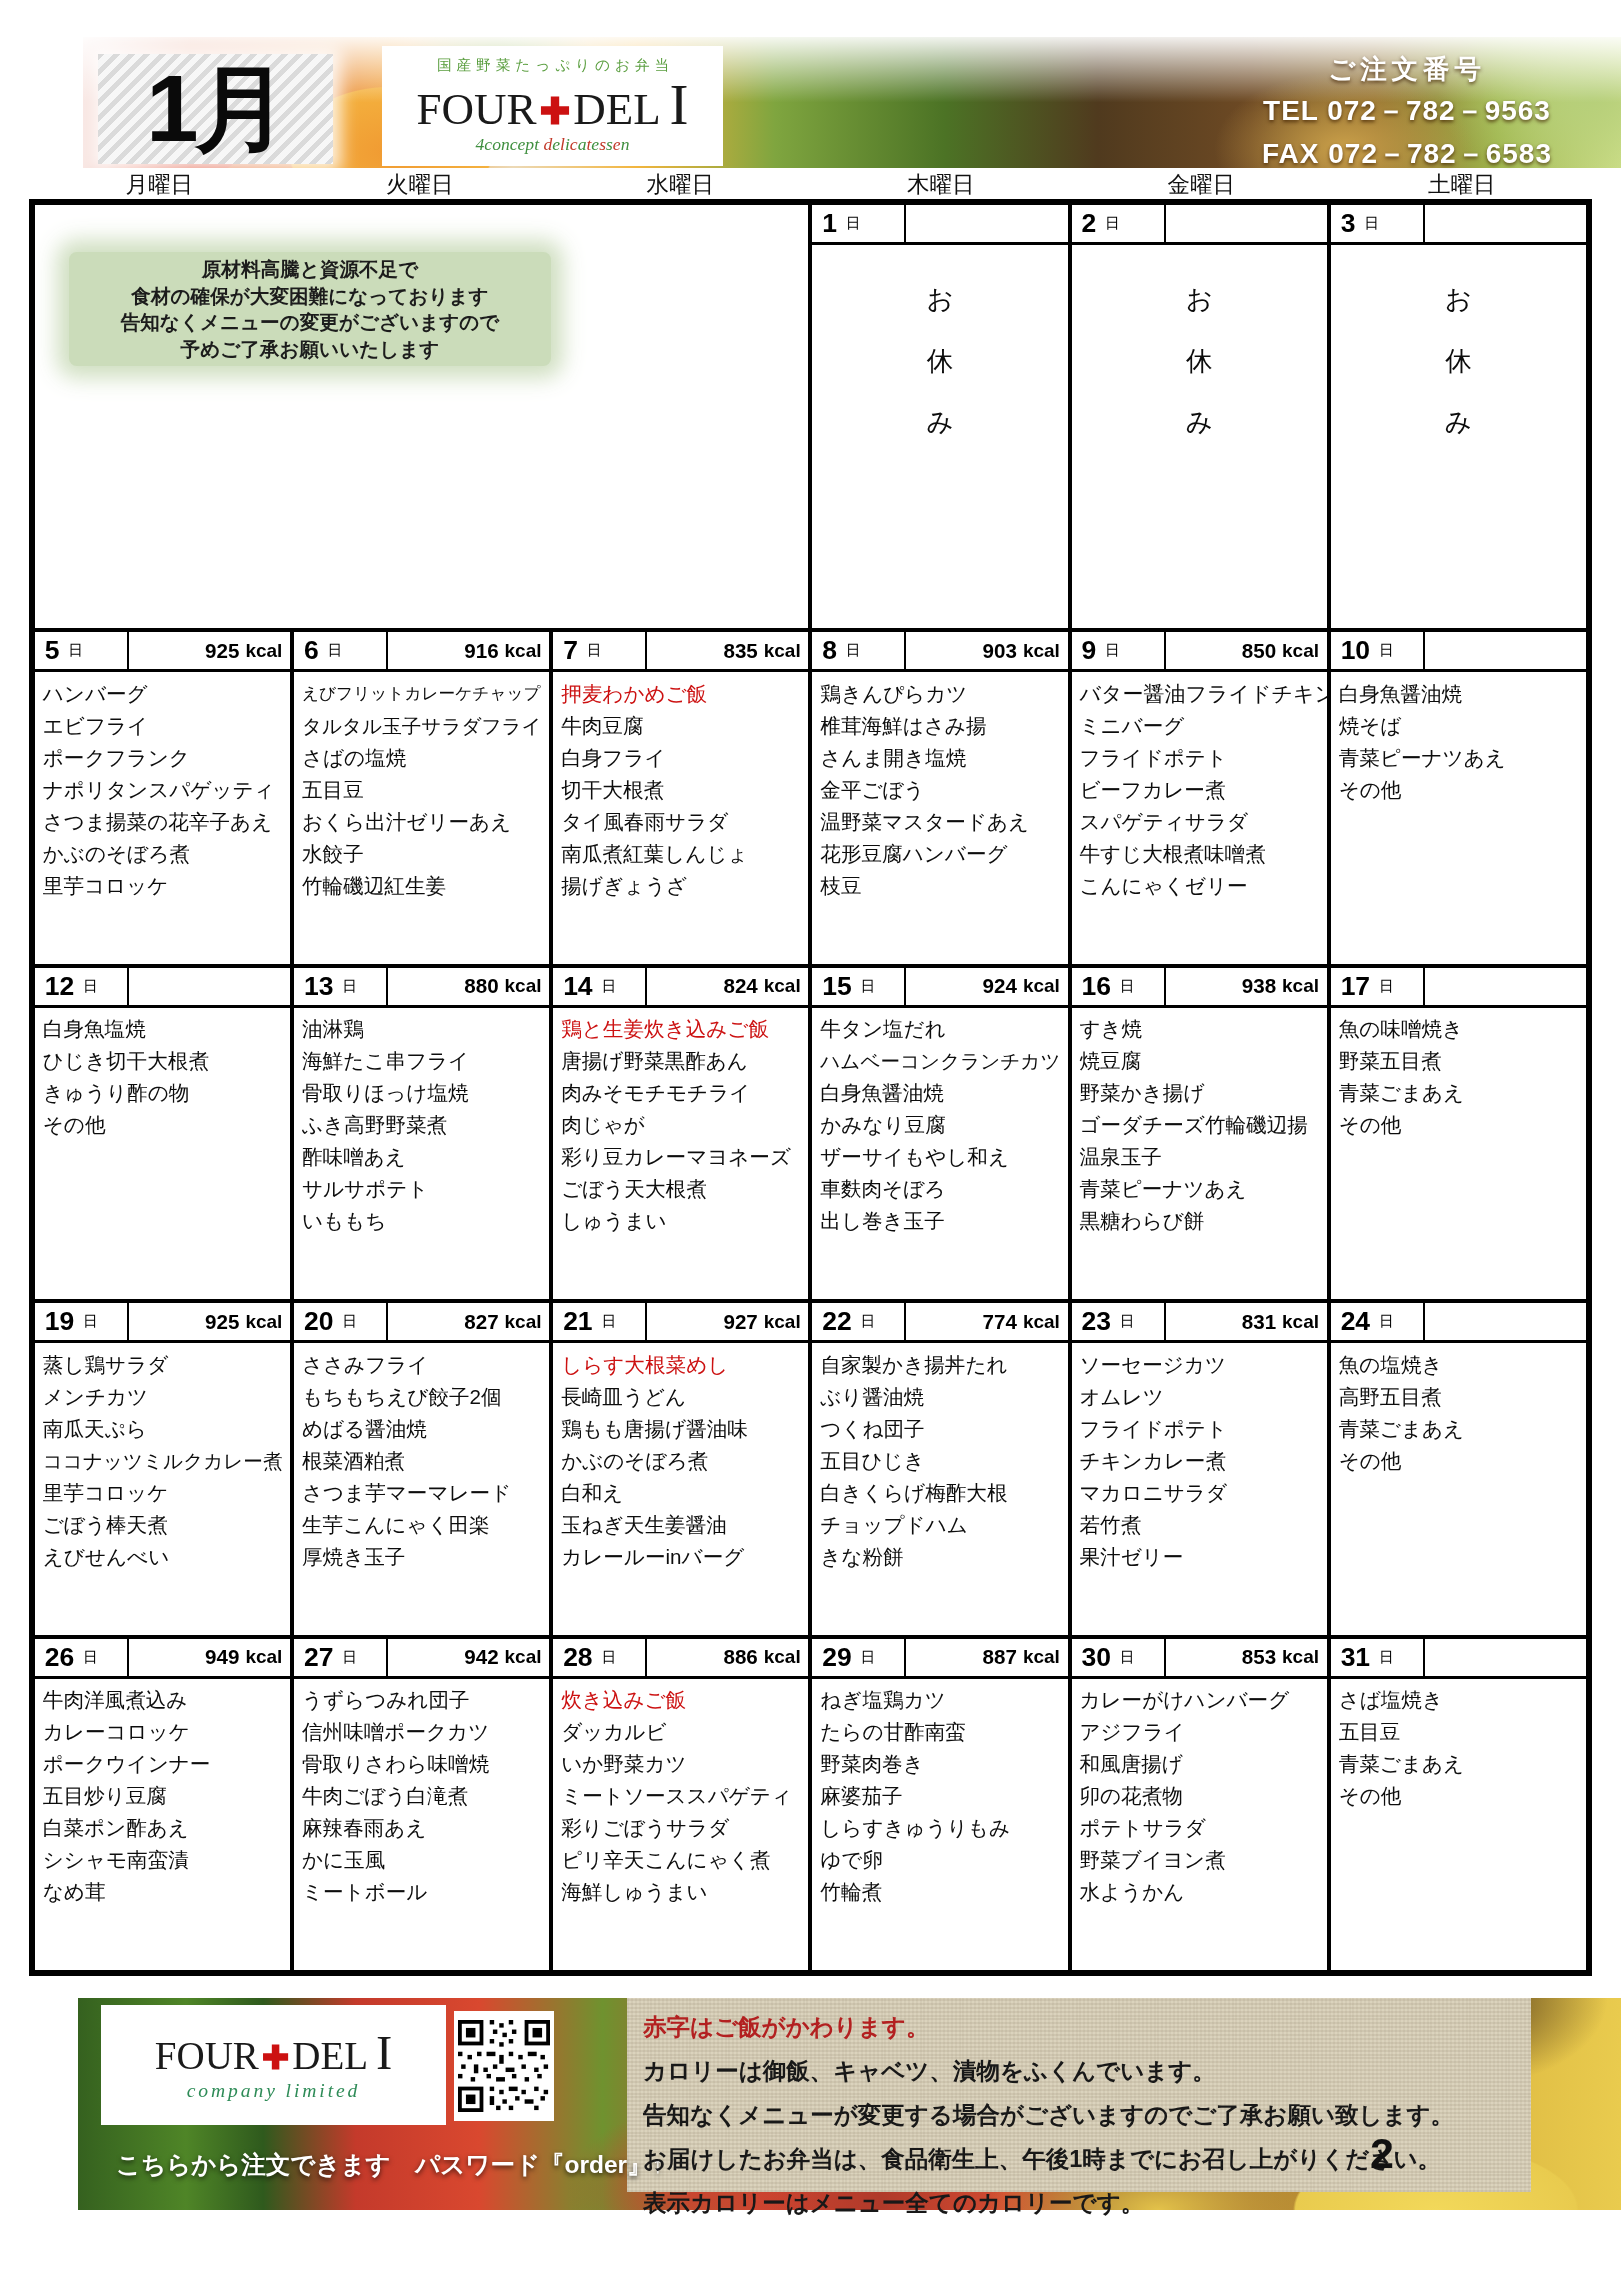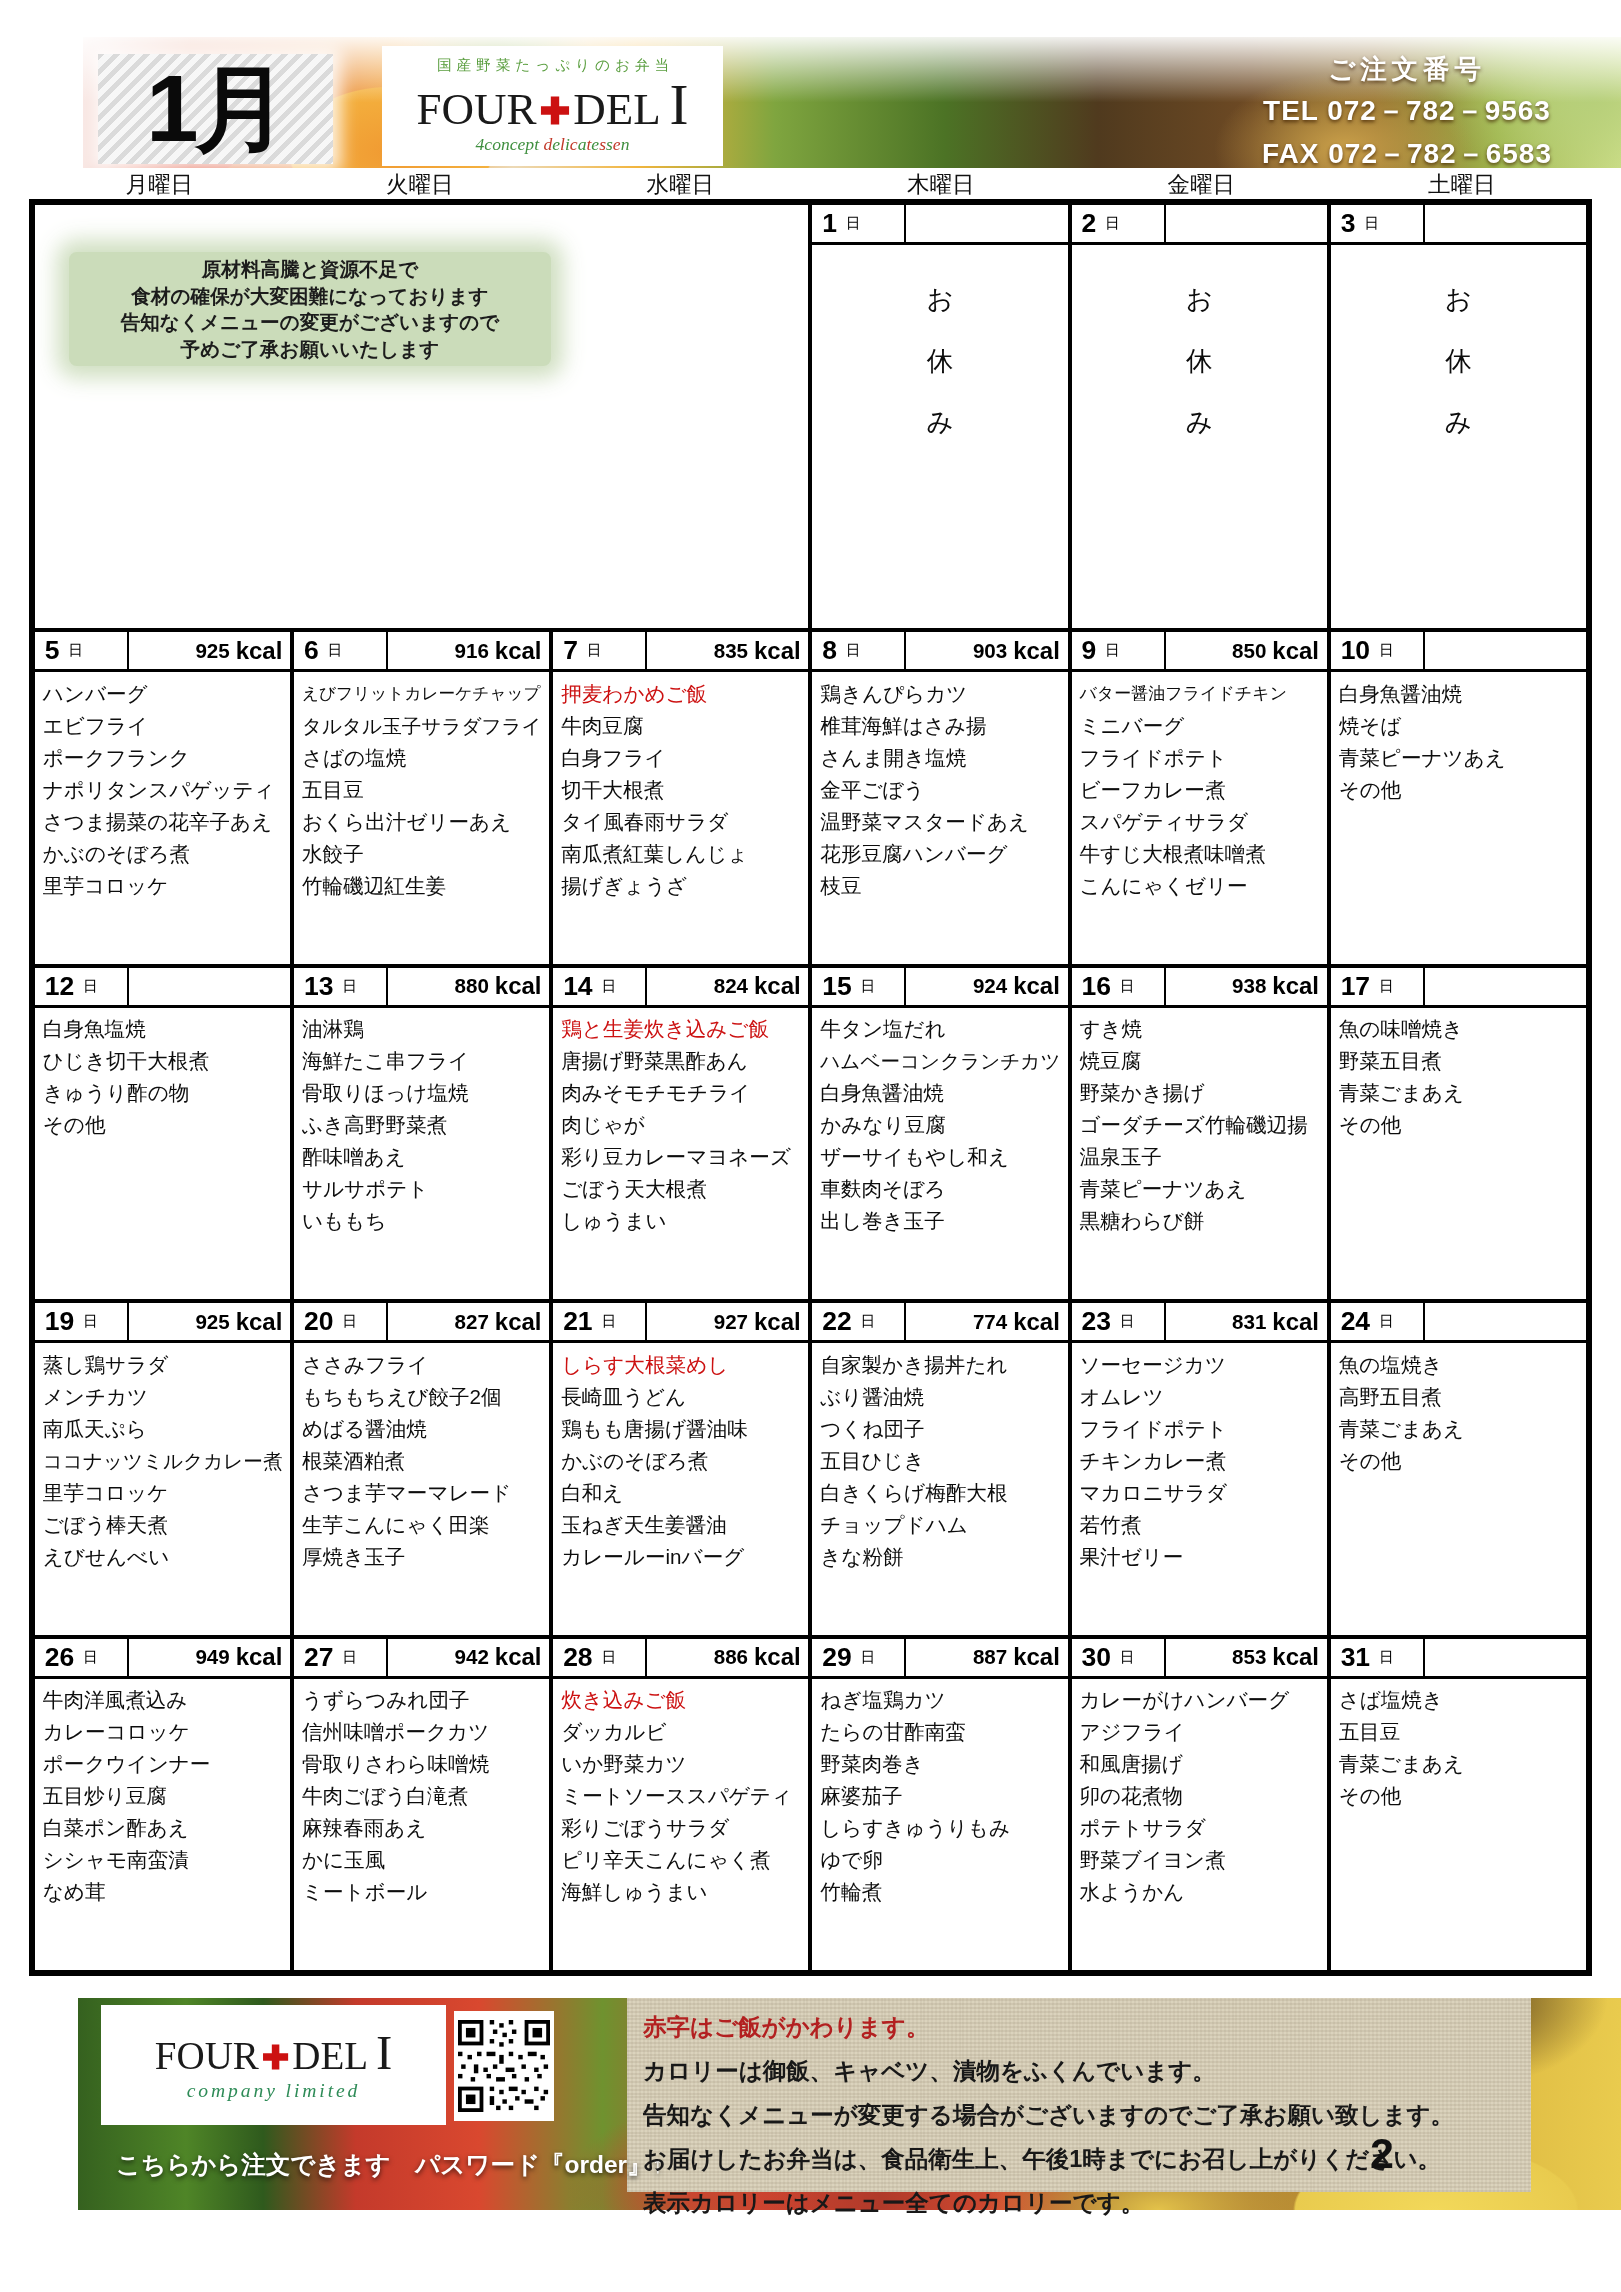--- a/index.html
+++ b/index.html
@@ -48,21 +48,21 @@
     box-shadow:0 0 21.6px 11.8px rgba(203,220,186,.9);
     display:flex;flex-direction:column;align-items:center;justify-content:center;}
   .notice-line{font-size:19.6px;font-weight:bold;line-height:26.5px;color:#1c1c1c;white-space:nowrap;}
 
   .day-head{height:37px;display:flex;align-items:stretch;border-bottom:3.9px solid #000;}
   .day-num-box{width:94px;display:flex;align-items:center;padding-left:9.8px;border-right:2.9px solid #000;box-sizing:border-box;}
   .day-num{font-size:26.5px;font-weight:bold;color:#000;}
   .day-suffix{font-size:14.7px;margin-left:8.8px;color:#000;}
   .day-kcal{flex:1;display:flex;align-items:center;justify-content:flex-end;padding-right:7.8px;}
   .kcal-num{font-size:20.6px;font-weight:bold;color:#000;}
-  .kcal-unit{font-size:24px;font-weight:bold;margin-left:5.9px;color:#000;}
+  .kcal-unit{font-size:19px;font-weight:bold;margin-left:5.9px;color:#000;}
 
   .day-menu{list-style:none;margin:0;padding:5.9px 2.9px 0 7.8px;}
   .day-menu li{font-size:20.6px;line-height:32px;white-space:nowrap;color:#0d0d0d;}
   .day-menu li.red{color:#cc1111;}
 
   .closed-body{height:calc(100% - 41px);display:flex;flex-direction:column;align-items:center;padding-top:41px;gap:35px;box-sizing:border-box;}
   .closed-char{font-size:26.5px;color:#0d0d0d;line-height:1;}
 
   
   .footer-photo{position:absolute;left:78px;top:1998px;width:1543px;height:212px;
@@ -277,21 +277,21 @@
       <div class="day-num-box">
         <span class="day-num">9</span>
         <span class="day-suffix">日</span>
       </div>
       <div class="day-kcal">
         <span class="kcal-num">850</span>
         <span class="kcal-unit">kcal</span>
       </div>
     </div>
     <ul class="day-menu">
-          <li style="font-size: 17px;">バター醤油フライドチキン</li>
+          <li style="font-size: 21px;">バター醤油フライドチキン</li>
           <li>ミニバーグ</li>
           <li>フライドポテト</li>
           <li>ビーフカレー煮</li>
           <li>スパゲティサラダ</li>
           <li>牛すじ大根煮味噌煮</li>
           <li>こんにゃくゼリー</li>
         </ul>
   </div>
 
   <div class="cell day-cell">

